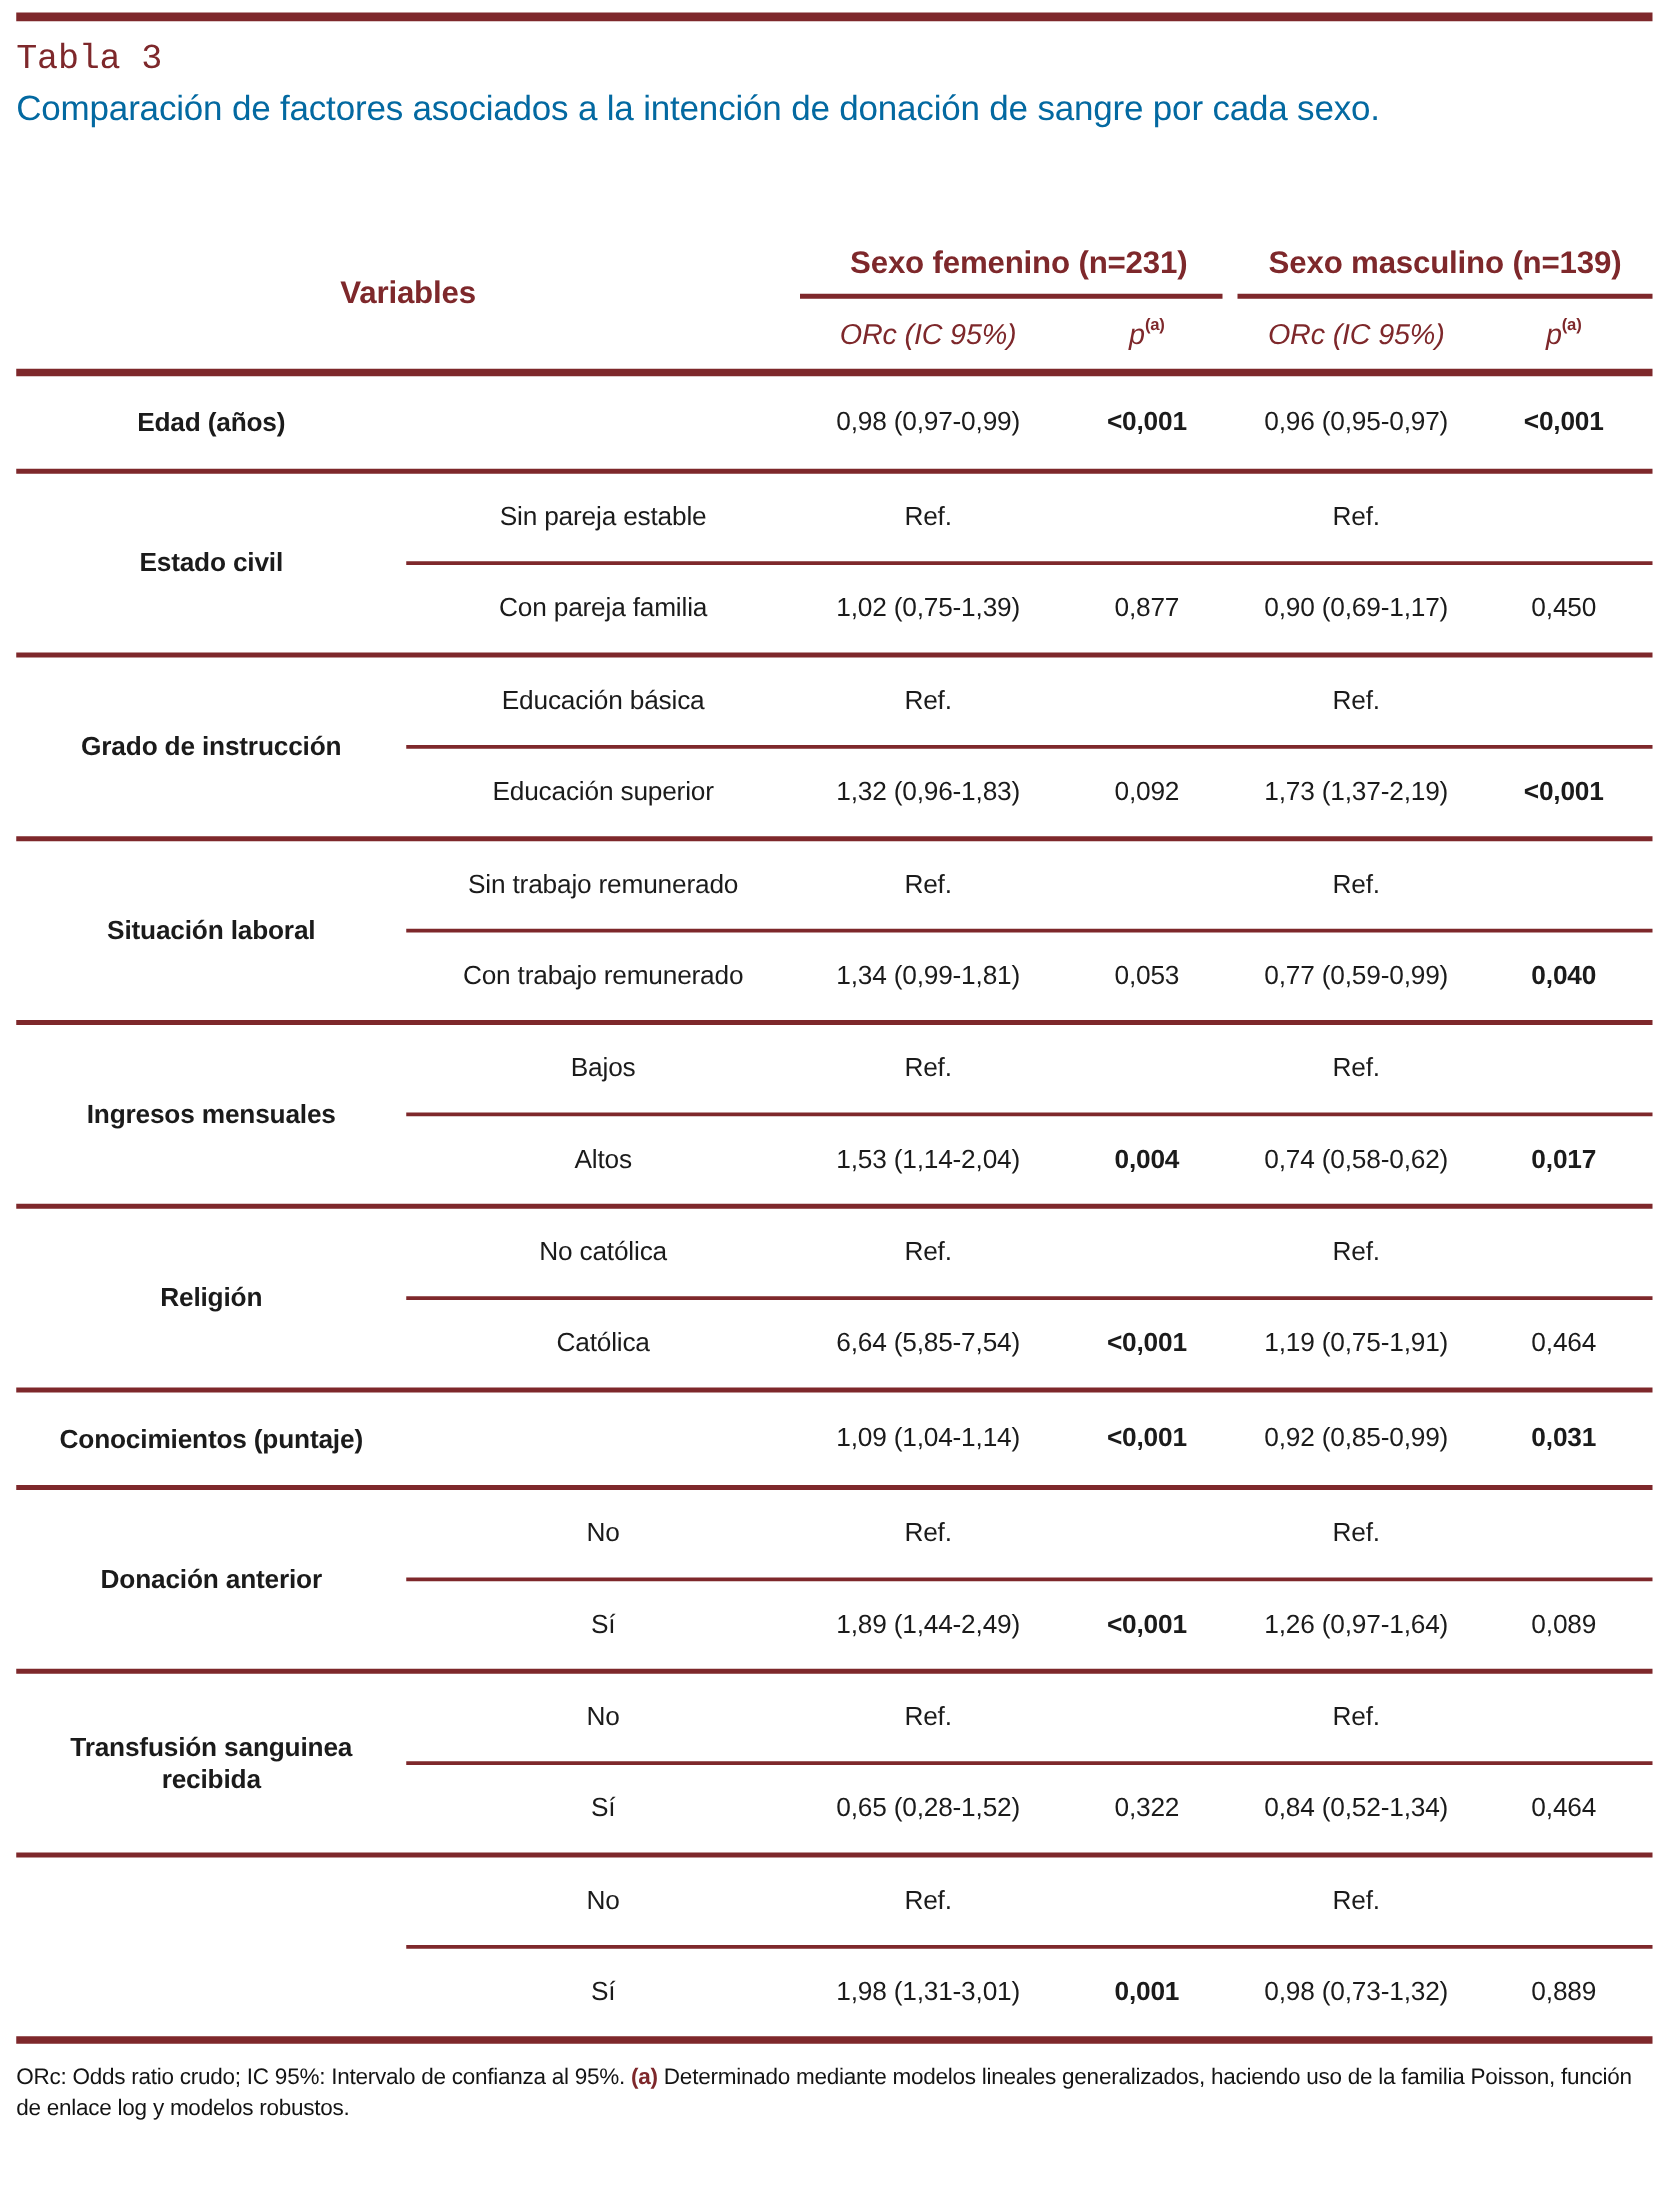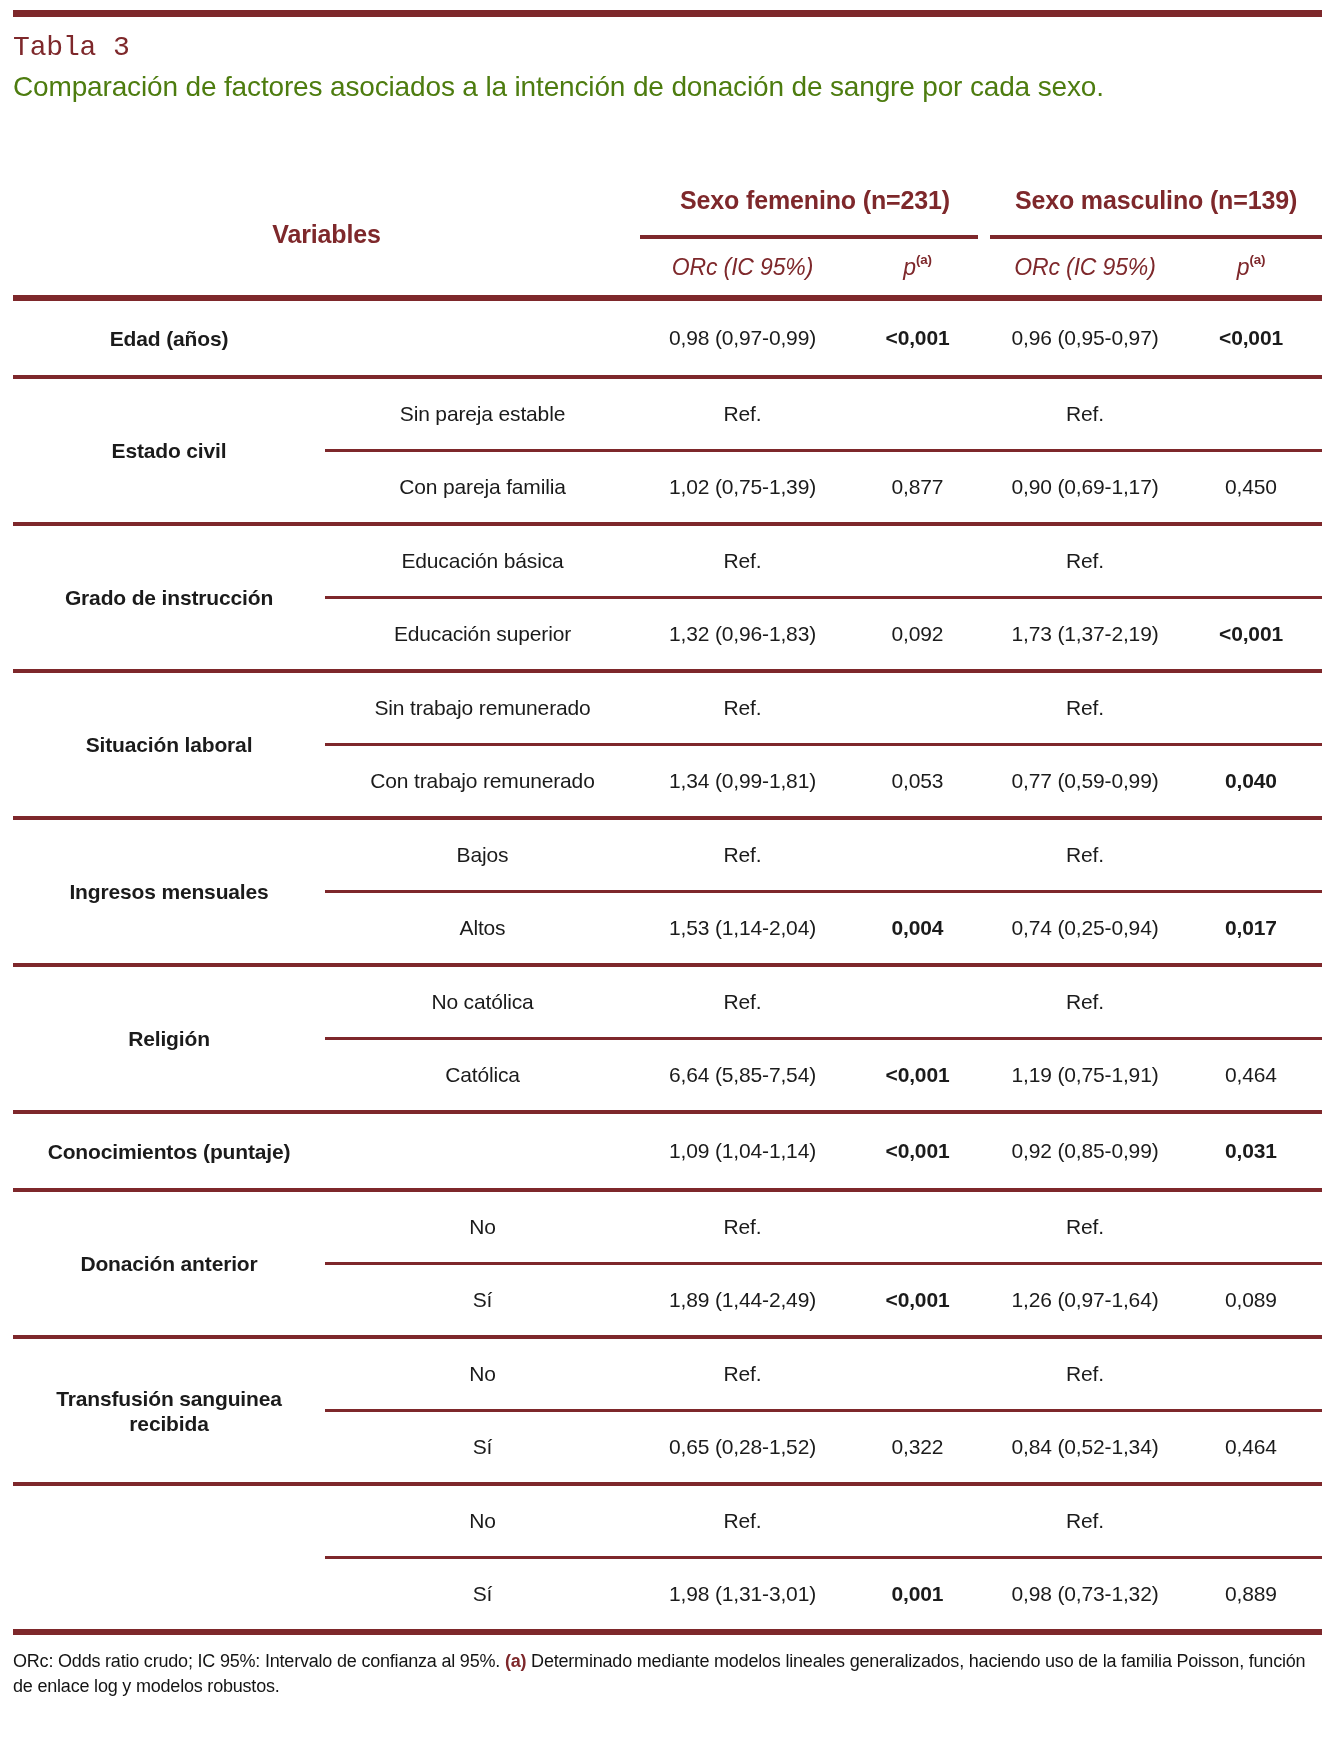--- a/index.html
+++ b/index.html
@@ -17,38 +17,38 @@
   }
   .page{padding:10px 14px 0 13px;}
 
   .top-rule{height:7px;background:var(--maroon);}
 
   .table-label{
     margin:16px 0 0;color:var(--maroon);
     font-size:28px;font-weight:400;line-height:1.1;font-family:Liberation Mono, monospace;
   }
   .caption{
-    margin:6px 0 0;color:#4d7c0f;
+    margin:6px 0 0;color:#0369a1;
     font-size:28px;font-weight:400;line-height:1.2;
   }
 
   .tbl{margin-top:70px;}
 
   .grid6{
     display:grid;
     grid-template-columns:var(--col1) var(--col2) var(--col3) var(--col4) var(--col5) 1fr;
   }
 
   
   .thead{grid-template-rows:62px 4px 56px;align-items:center;}
   .variables{
     grid-column:1/3;grid-row:1/4;text-align:center;
     color:var(--maroon);font-weight:700;font-size:25px;
   }
-  .grp{color:var(--maroon);font-weight:700;font-size:25px;text-align:center;align-self:end;padding-bottom:20px;}
+  .grp{color:var(--maroon);font-weight:700;font-size:25px;text-align:center;align-self:end;padding-bottom:10px;}
   .grp.f{grid-column:3/5;grid-row:1;}
   .grp.m{grid-column:5/7;grid-row:1;}
   .grp-rule{grid-row:2;height:4px;background:var(--maroon);align-self:start;}
   .grp-rule.f{grid-column:3/5;margin-right:12px;}
   .grp-rule.m{grid-column:5/7;}
   .sub{
     grid-row:3;color:var(--maroon);font-style:italic;font-size:23px;text-align:center;
   }
   .sub sup{font-size:0.58em;font-weight:700;font-style:normal;position:relative;top:-2px;}
   .sc3{grid-column:3;} .sc4{grid-column:4;} .sc5{grid-column:5;} .sc6{grid-column:6;}
@@ -165,21 +165,21 @@
       <div class="varname">Ingresos mensuales</div>
       <div class="cell r1 c2">Bajos</div>
       <div class="cell r1 c3">Ref.</div>
       <div class="cell r1 c4"></div>
       <div class="cell r1 c5">Ref.</div>
       <div class="cell r1 c6"></div>
       <div class="subdiv"></div>
       <div class="cell r2 c2">Altos</div>
       <div class="cell r2 c3">1,53 (1,14-2,04)</div>
       <div class="cell r2 c4 b">0,004</div>
-      <div class="cell r2 c5">0,74 (0,25-0,94)</div>
+      <div class="cell r2 c5">0,74 (0,58-0,62)</div>
       <div class="cell r2 c6 b">0,017</div>
     </div>
 
     <div class="grid6 group double">
       <div class="varname">Religión</div>
       <div class="cell r1 c2">No católica</div>
       <div class="cell r1 c3">Ref.</div>
       <div class="cell r1 c4"></div>
       <div class="cell r1 c5">Ref.</div>
       <div class="cell r1 c6"></div>

